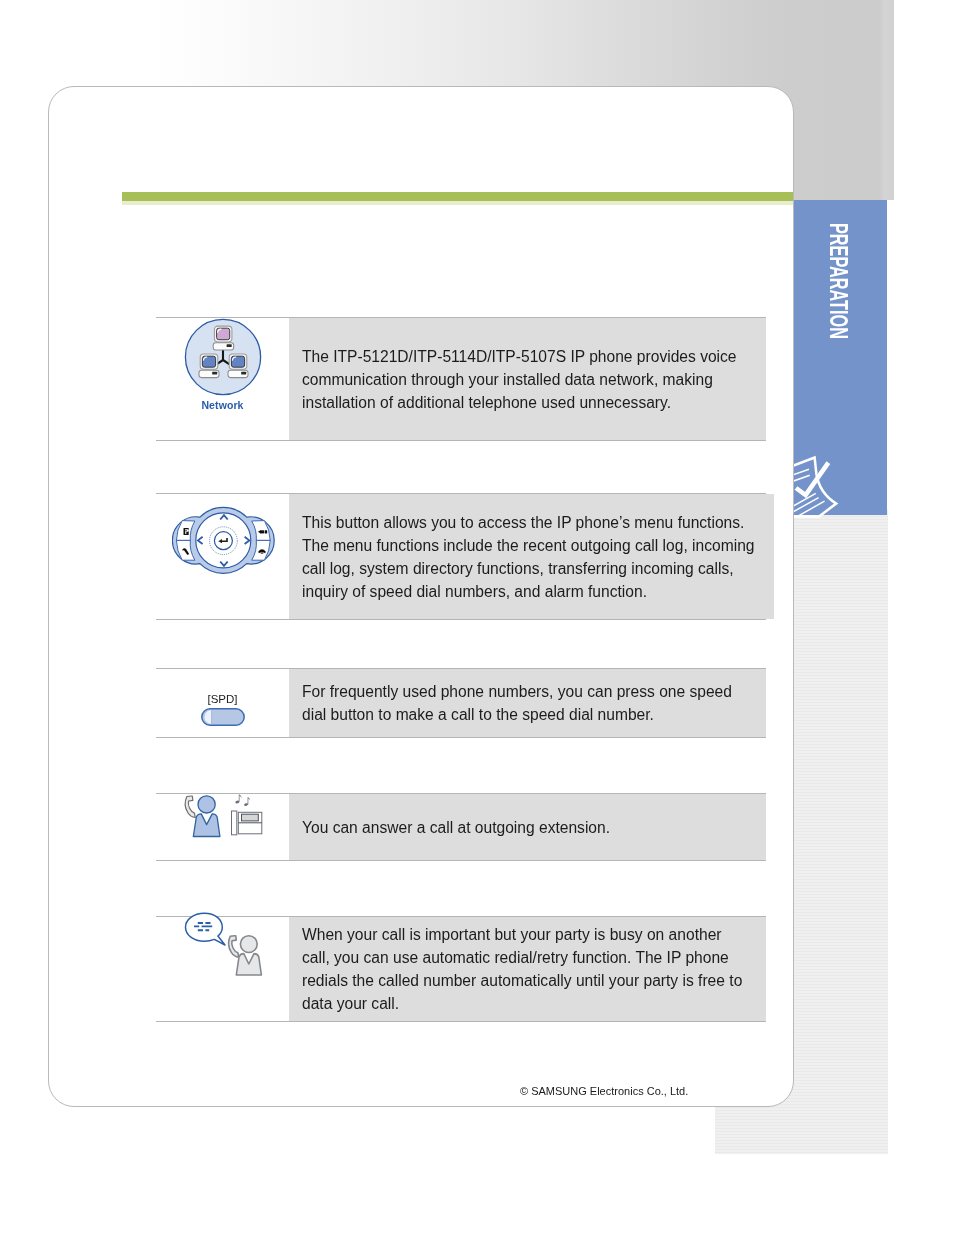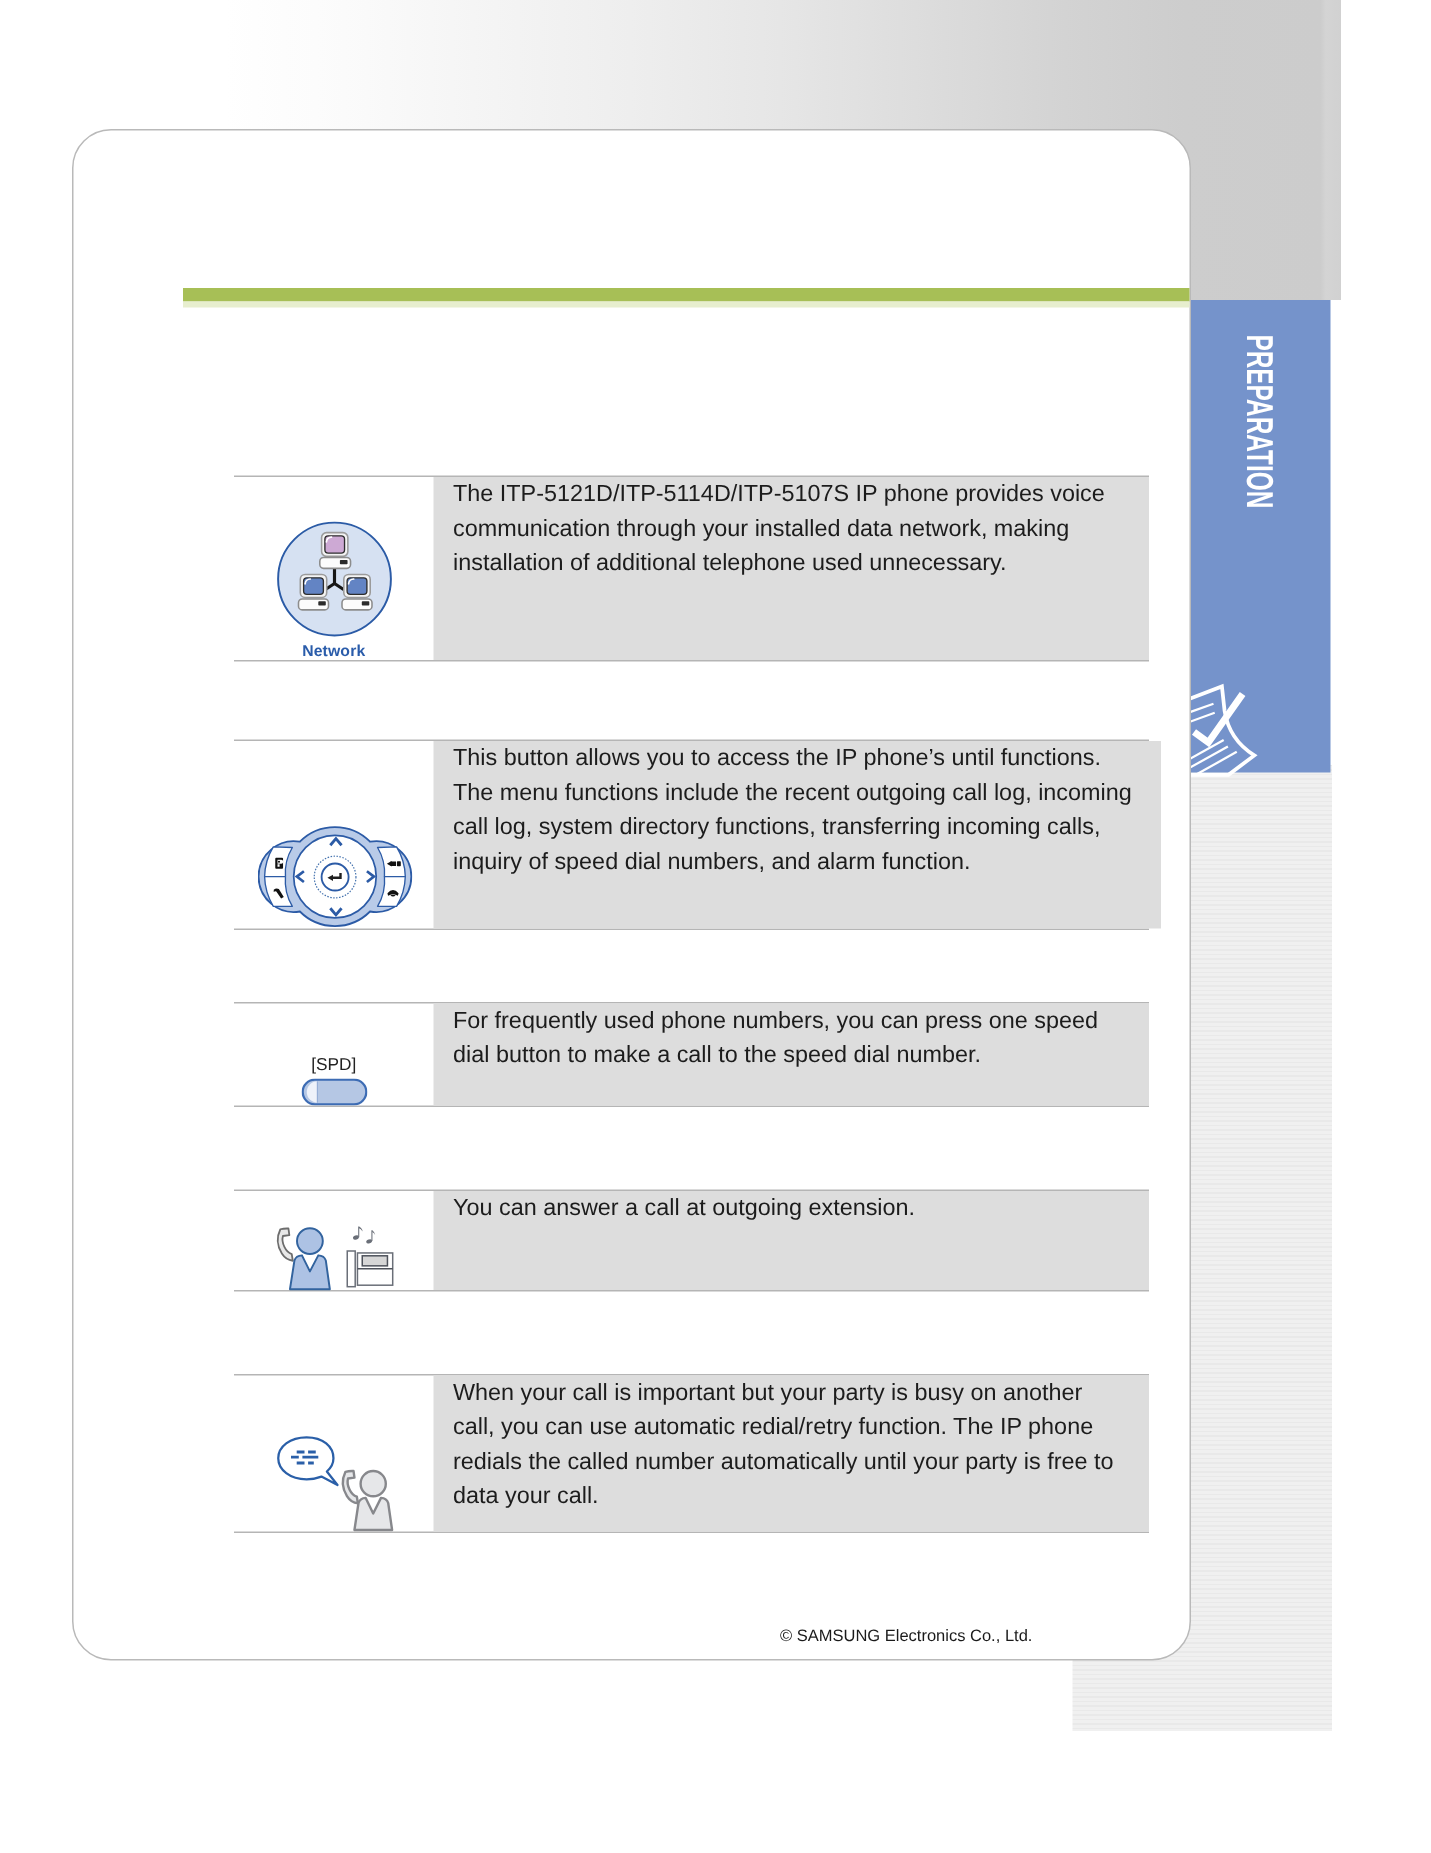--- a/index.html
+++ b/index.html
@@ -10,22 +10,22 @@
   .greenbar-under{position:absolute;left:122px;top:201px;width:671px;height:4px;background:#e7eece;}
   .sidetab{position:absolute;left:794px;top:200px;width:93px;height:315px;background:#7593cb;}
   .sidetab-label{position:absolute;color:#fff;font-weight:bold;font-size:25px;writing-mode:vertical-rl;left:32px;top:23px;line-height:1;transform:scaleY(0.65);transform-origin:top left;white-space:nowrap;}
   .tabicon{position:absolute;left:0px;top:248px;width:50px;height:70px;overflow:hidden;}
   .stripes{position:absolute;left:715px;top:510px;width:173px;height:644px;background:repeating-linear-gradient(to bottom,#e9e9e9 0px,#e9e9e9 1px,#f0f0f0 1px,#f0f0f0 3px);z-index:-2;}
 
   
   .tbl{position:absolute;left:156px;top:317px;width:610px;}
   .row{position:relative;border-top:1px solid #b5b5b5;border-bottom:1px solid #b5b5b5;display:flex;box-sizing:border-box;}
   .spacer{height:53px;}
-  .iconcell{width:133px;flex:0 0 133px;display:flex;flex-direction:column;align-items:center;justify-content:flex-end;}
-  .txtcell{flex:1;background:#dddddd;font-size:15.6px;color:#1c1c1c;line-height:23px;padding:0 19px 0 13px;box-sizing:border-box;white-space:nowrap;display:flex;flex-direction:column;}
+  .iconcell{width:133px;flex:0 0 133px;display:flex;flex-direction:column;align-items:center;justify-content:flex-start;}
+  .txtcell{flex:1;background:#dddddd;font-size:15.6px;color:#1c1c1c;line-height:23px;padding:0 19px 0 13px;box-sizing:border-box;white-space:nowrap;display:flex;flex-direction:column;justify-content:center;}
   .txtcell>div:empty{display:none;}
   .netlabel{font-size:10.5px;font-weight:bold;color:#2a5caa;margin-top:3px;letter-spacing:0.1px;}
   .spdlabel{font-size:11.5px;color:#222;margin-bottom:3px;margin-top:24px;}
   .footer{position:absolute;left:520px;top:1085px;font-size:11px;color:#1a1a1a;white-space:nowrap;}
 </style>
 </head>
 <body>
 
 <div class="stripes"></div>
 <div class="topband"></div>
@@ -121,21 +121,21 @@
           <path d="M89.1 24.0 L89.1 27.7 L85.9 25.85 Z" fill="#111"></path>
           <rect x="92.6" y="24.2" width="2.6" height="3.3" rx="0.5" fill="#111"></rect>
         </g>
         <g>
           <path d="M86.3 45.5 q3.7 -4.3 7.4 0 l-0.4 1.7 q-3.3 -2.0 -6.6 0 z" fill="#111"></path>
           <path d="M88.2 47.0 q1.8 1.4 3.6 0 q-1.8 -0.9 -3.6 0 z" fill="#111"></path>
         </g>
       </svg>
     </div>
     <div class="txtcell">
-        <div>This button allows you to access the IP phone’s until functions.</div>
+        <div>This button allows you to access the IP phone’s menu functions.</div>
         <div>The menu functions include the recent outgoing call log, incoming</div>
         <div>call log, system directory functions, transferring incoming calls,</div>
         <div>inquiry of speed dial numbers, and alarm function.</div>
       </div>
   </div>
   <div class="spacer" style="height:48px"></div>
   <div class="row" style="height:70px">
     <div class="iconcell">
       <div class="spdlabel">[SPD]</div>
       <svg width="44" height="18" viewBox="0 0 44 18">

